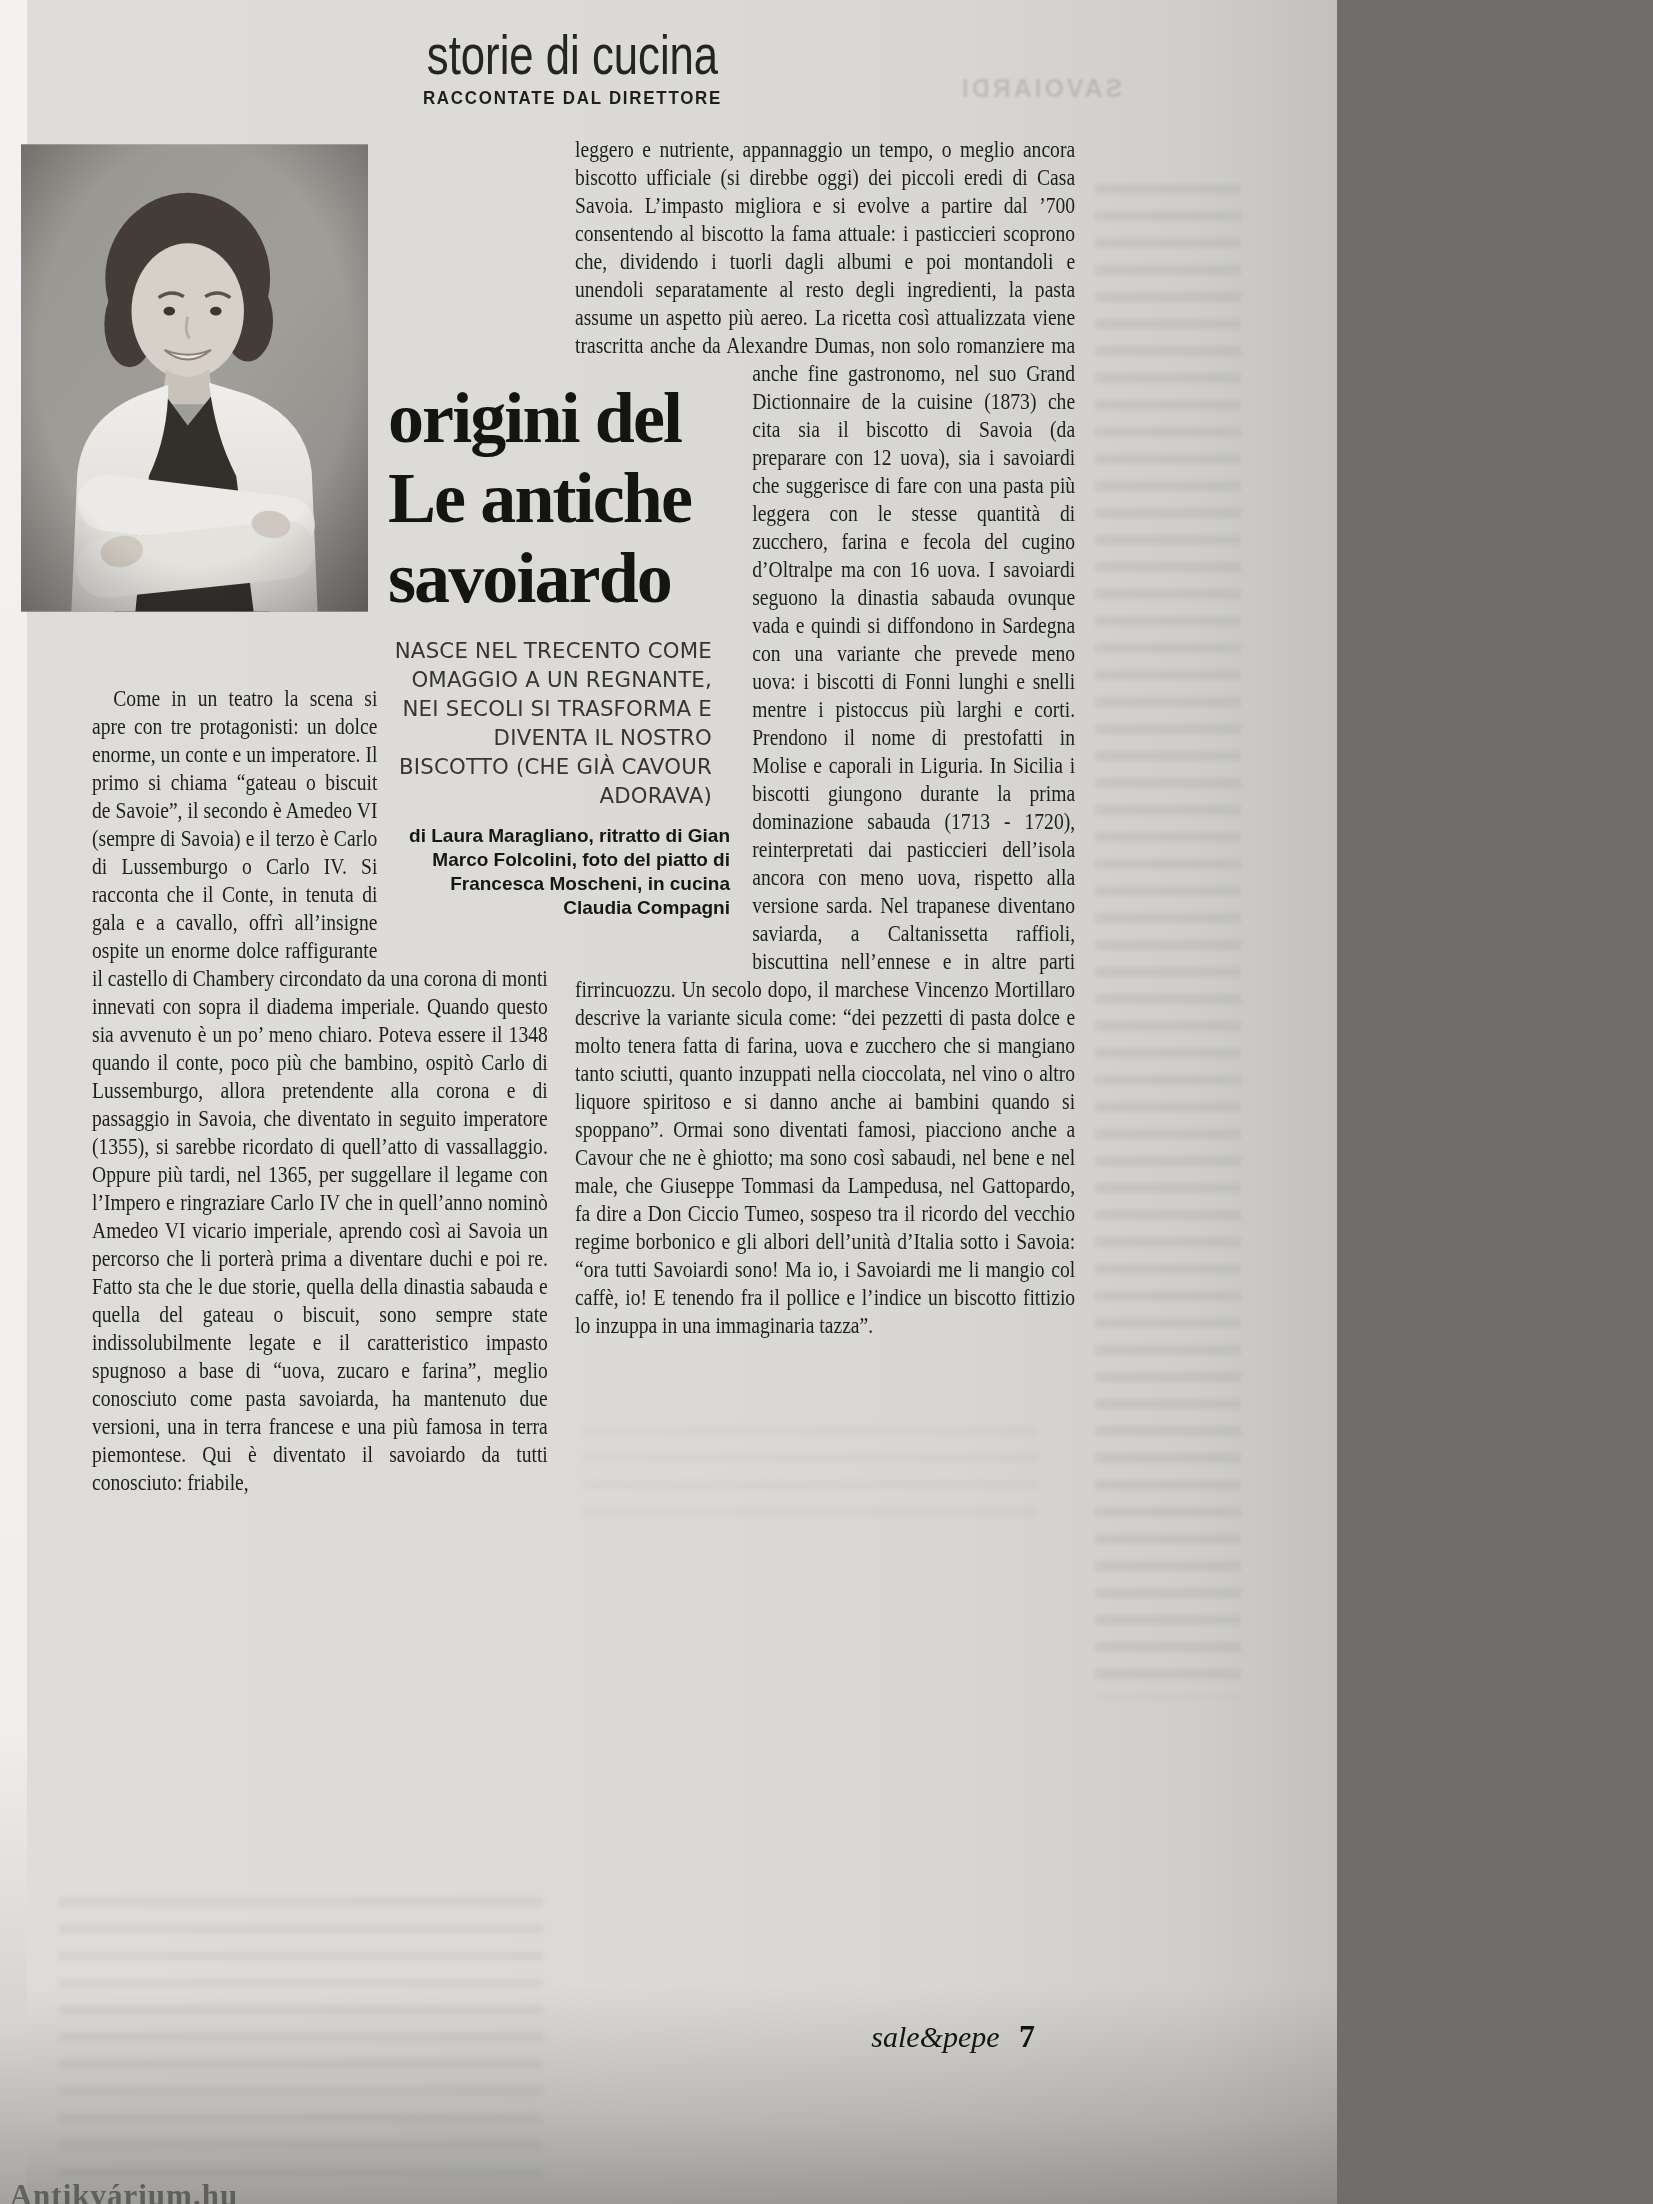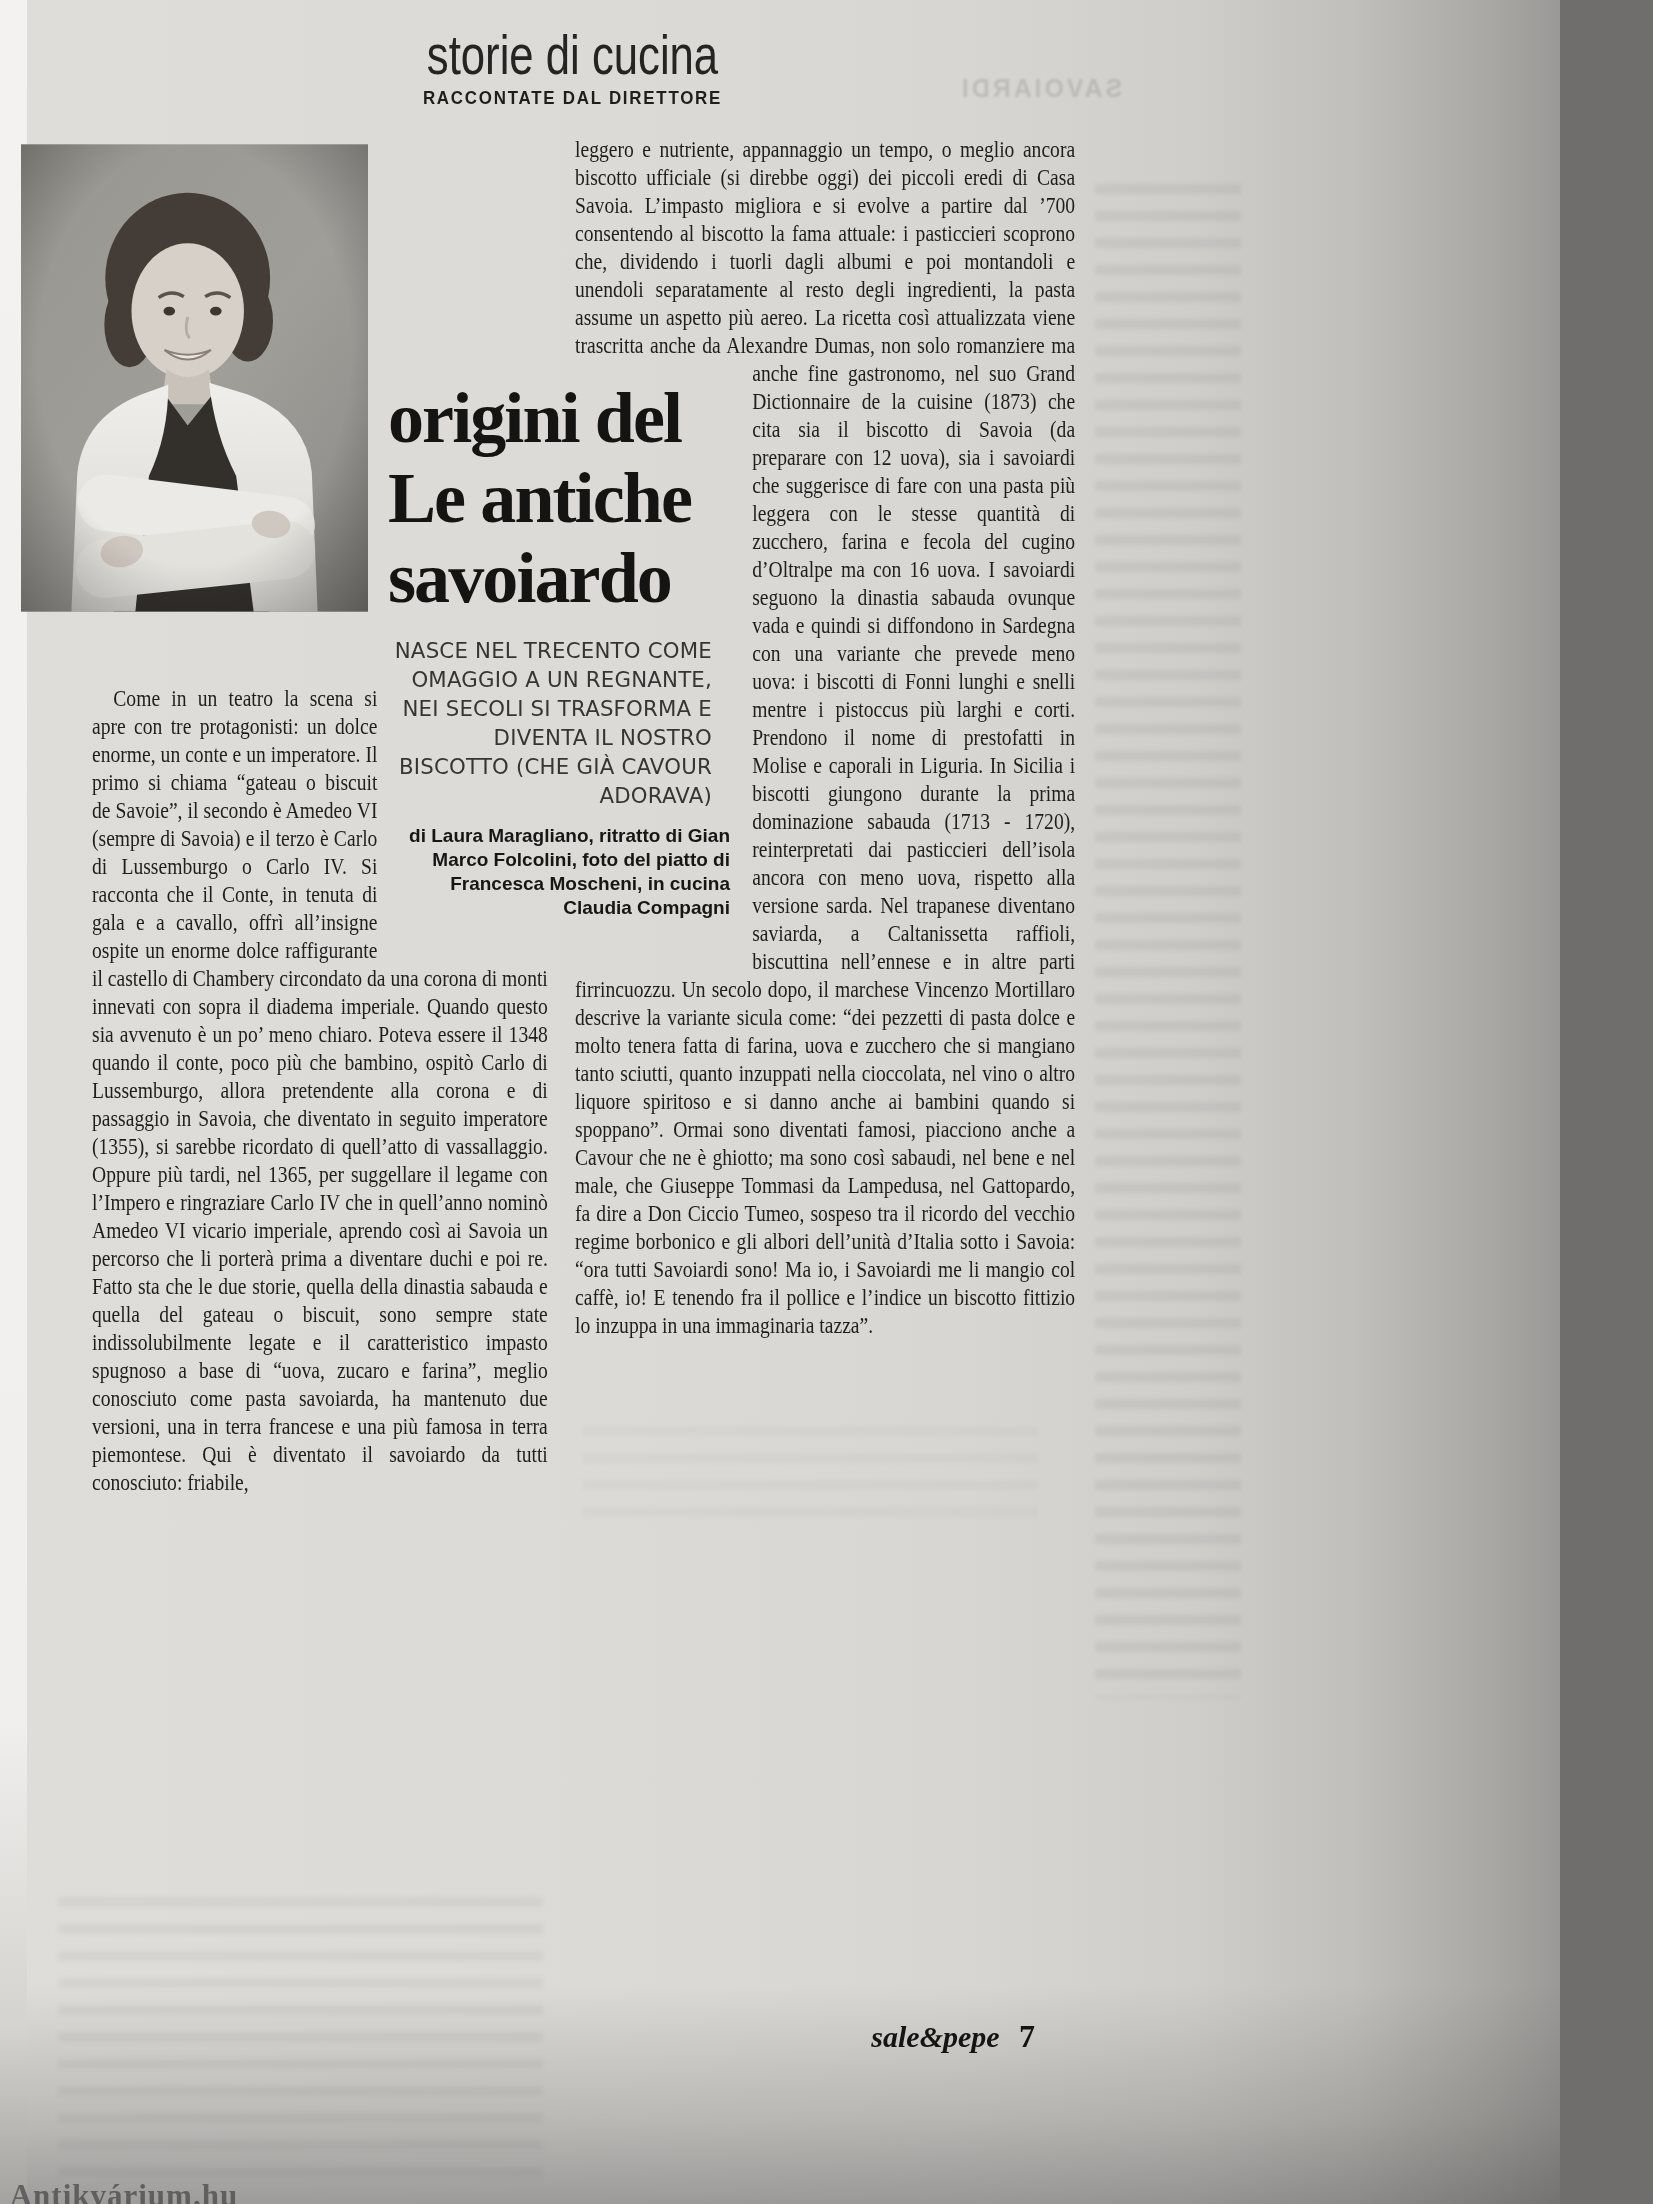--- a/index.html
+++ b/index.html
@@ -1,17 +1,17 @@
 <!DOCTYPE html>
 <html><head>
 <meta charset="utf-8">
 <style>
   html,body{margin:0;padding:0;background:#6f6e6c;}
   .canvas{
-    position:relative;width:1560px;height:2205px;overflow:hidden;
+    position:relative;width:1337px;height:2205px;overflow:hidden;
     background:#8e8d8a;font-family:"Liberation Serif",serif;
   }
   
   .page-bg{
     position:absolute;left:0;top:0;width:1654px;height:2205px;
     background:
       linear-gradient(to bottom, rgba(90,89,87,0) 0%, rgba(90,89,87,0) 90%, rgba(70,69,67,0.22) 96%, rgba(52,51,50,0.38) 100%),
       linear-gradient(to right, #deddda 0%, #dbdad7 38%, #d7d6d3 58%, #cfcecb 72%, #c0bfbc 82%, #a9a8a5 90%, #949391 96%, #858483 100%);
   }
   .page-edge-highlight{
@@ -85,21 +85,21 @@
   .left-cut{float:right;width:200px;height:280px;}
   .right-col{left:575px;top:136px;width:587px;}
   .right-col p{text-indent:0;}
   .right-cut{
     float:left;width:208px;height:813px;
     shape-outside:polygon(0px 236px, 208px 236px, 208px 813px, 0px 813px);
   }
 
   
   .footer{position:absolute;left:820px;top:2018px;width:215px;text-align:right;color:#141413;}
-  .mag{font-family:"Liberation Serif",serif;font-style:italic;font-weight:700;font-size:30px;}
+  .mag{font-family:"Liberation Serif",serif;font-style:italic;font-weight:400;font-size:30px;}
   .pnum{font-family:"Liberation Serif",serif;font-weight:700;font-size:32px;margin-left:19.4px;font-style:normal;}
 
   
   .watermark{
     position:absolute;left:9.7px;top:2178px;
     font-family:"Liberation Serif",serif;font-weight:700;font-size:31px;
     color:rgba(42,42,40,0.55);letter-spacing:1px;
   }
 </style>
 </head>

